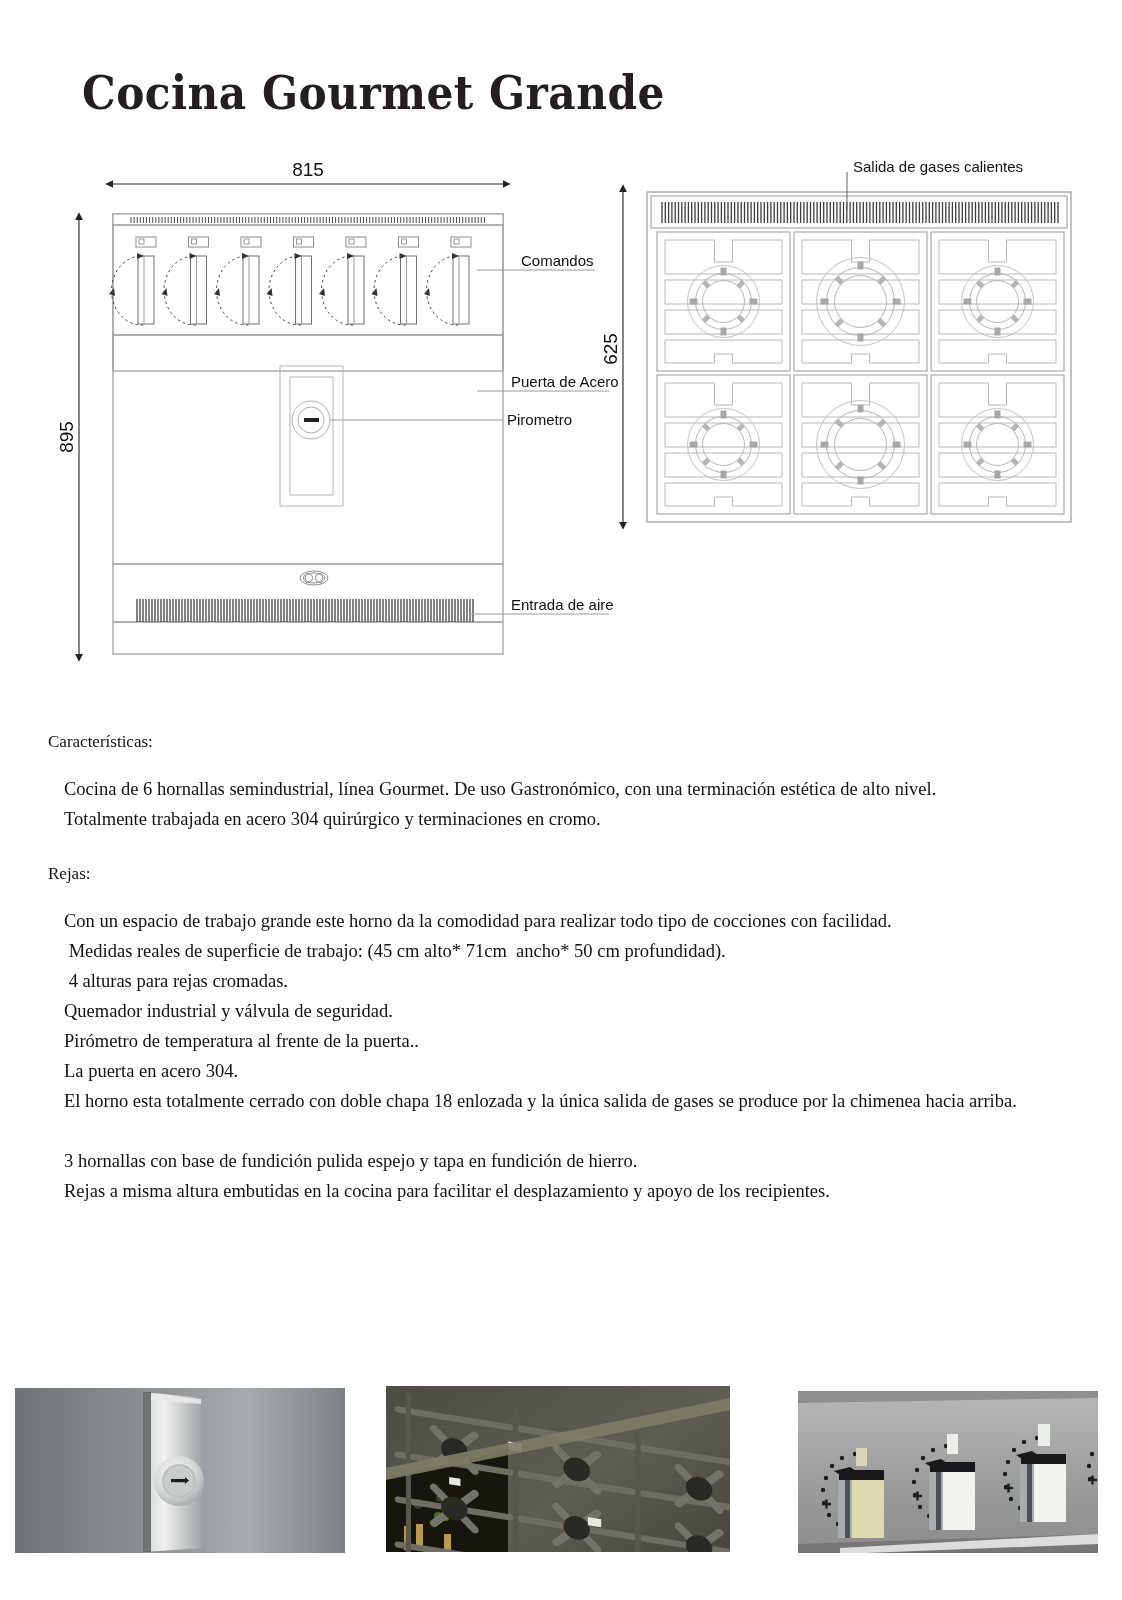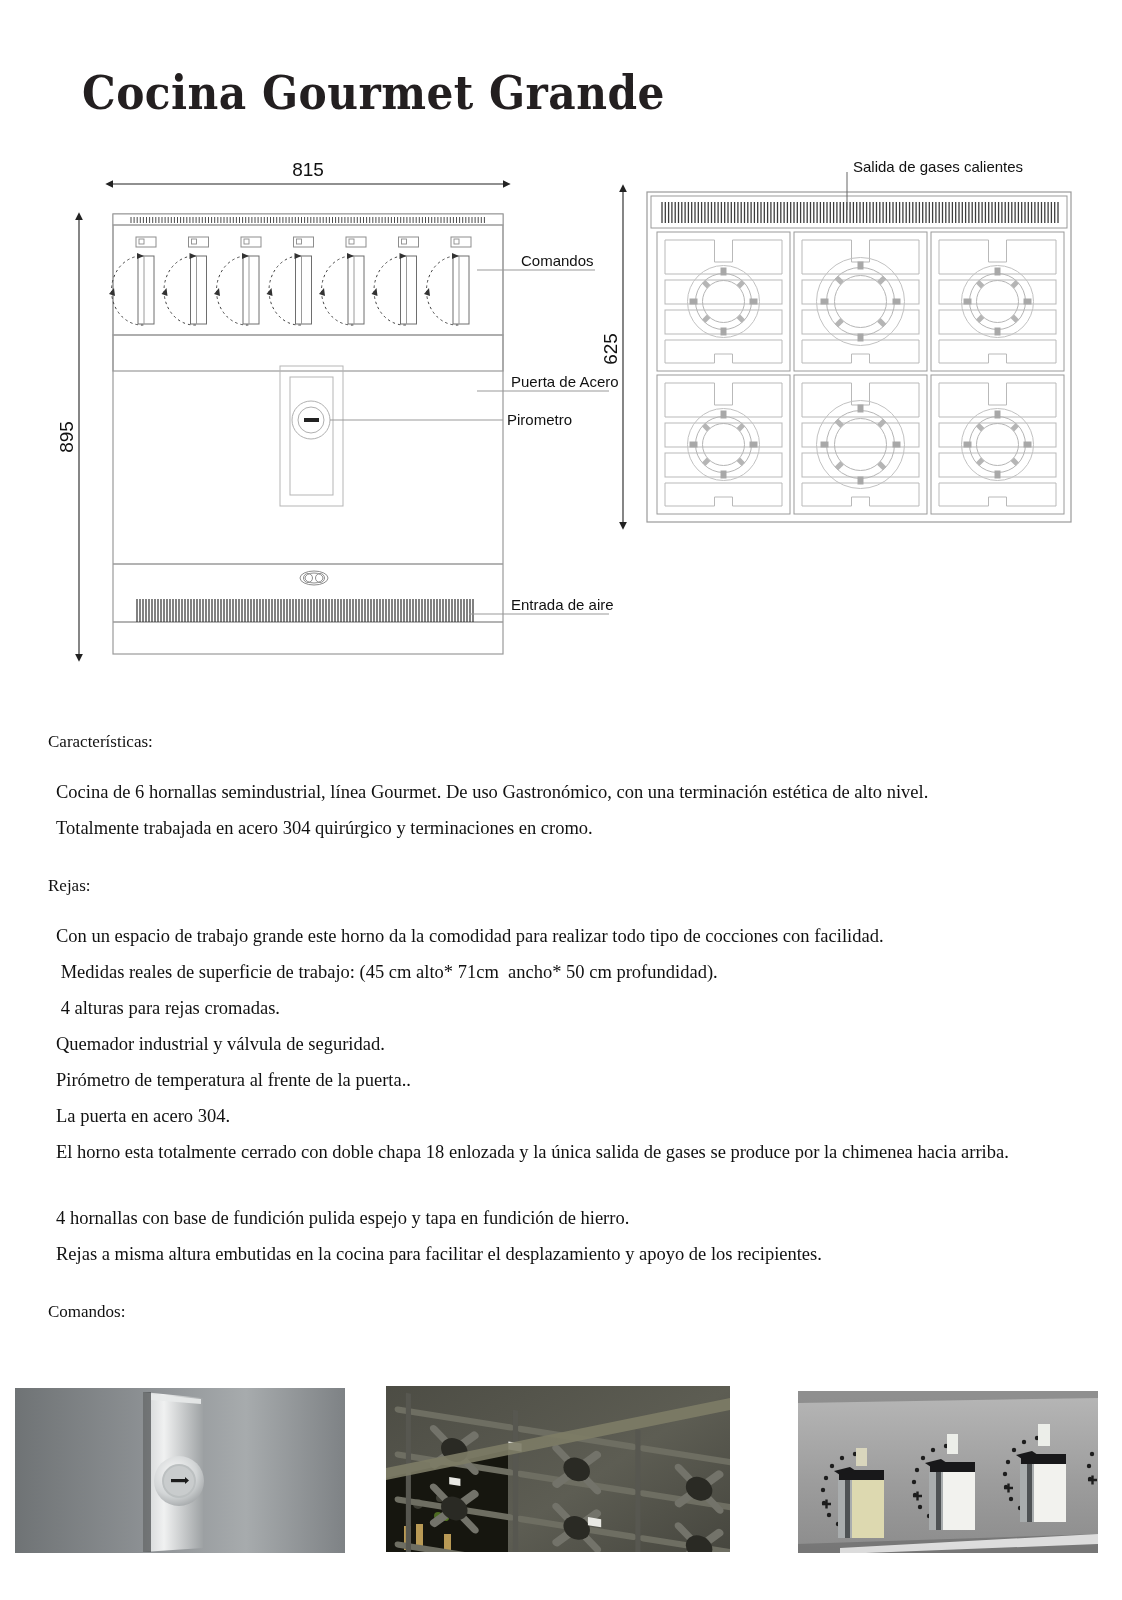--- a/index.html
+++ b/index.html
@@ -35,22 +35,22 @@
   .specs{position:absolute;left:48px;top:732px;width:1040px;}
   .specs h2{
     font-family:"Liberation Serif", serif;
     font-weight:normal;
     font-size:17px;
     margin:0 0 22px 0;
     color:#111;
   }
   .specs p{
     font-size:18.5px;
-    line-height:36px;
-    margin:0 0 0 8px;
+    line-height:30px;
+    margin:0 0 0 16px;
     color:#111;
     white-space:pre-wrap;
   }
   .specs .blk{margin-bottom:30px;}
 
   
   .photos{position:absolute;left:0;top:1358px;width:1122px;height:240px;}
   .photo{
     position:absolute;top:0;height:238px;
     overflow:hidden;
@@ -691,25 +691,24 @@
       <h2>Rejas:</h2>
       <p>Con un espacio de trabajo grande este horno da la comodidad para realizar todo tipo de cocciones con facilidad.
  Medidas reales de superficie de trabajo: (45 cm alto* 71cm  ancho* 50 cm profundidad).
  4 alturas para rejas cromadas.
 Quemador industrial y válvula de seguridad.
 Pirómetro de temperatura al frente de la puerta..
 La puerta en acero 304.
 El horno esta totalmente cerrado con doble chapa 18 enlozada y la única salida de gases se produce por la chimenea hacia arriba.</p>
     </div>
     <div class="blk">
-      <p>4 hornallas con base de fundición pulida espejo y tapa en fundición de hierro.
+      <p>3 hornallas con base de fundición pulida espejo y tapa en fundición de hierro.
 Rejas a misma altura embutidas en la cocina para facilitar el desplazamiento y apoyo de los recipientes.</p>
     </div>
     <div class="blk">
-      <h2>Comandos:</h2>
     </div>
   </div>
 
   <div class="photos">
 
     <div class="photo" id="photo-1">
       <svg viewBox="0 0 330 238" preserveAspectRatio="none">
         <defs>
           <linearGradient id="g1a" x1="0" y1="0" x2="1" y2="0">
             <stop offset="0%" stop-color="#6f7375"></stop>

